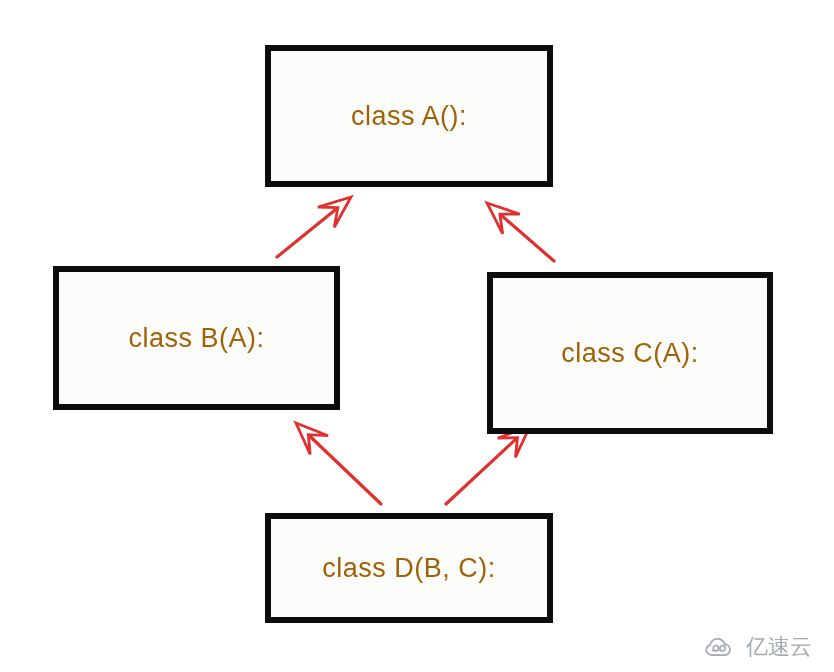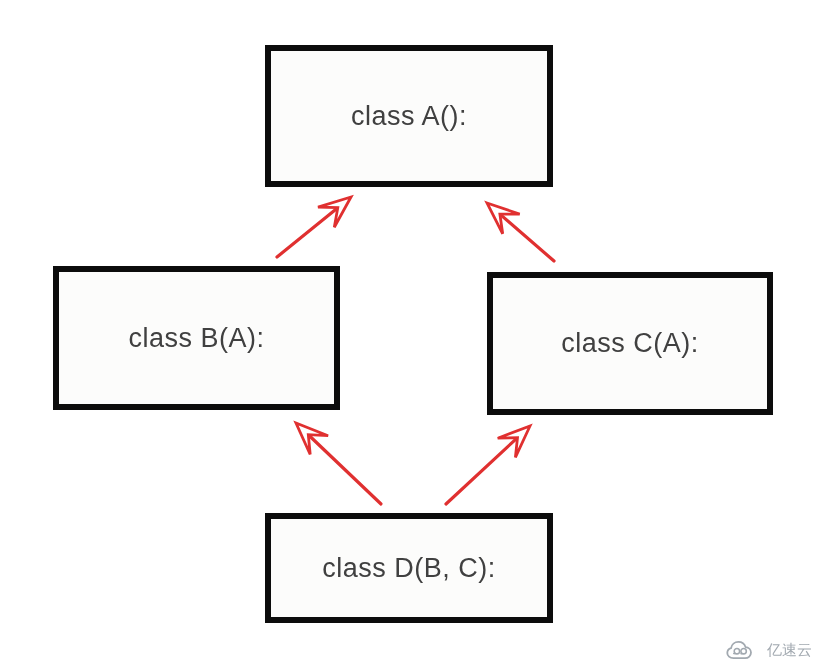--- a/index.html
+++ b/index.html
@@ -36,36 +36,36 @@
   }
   .classbox {
     position: absolute;
     box-sizing: border-box;
     border: 6px solid #0c0c0c;
     background: #fcfcfb;
     display: flex;
     align-items: center;
     justify-content: center;
     font-size: 27px;
-    color: #404040;
+    color: #a16207;
     letter-spacing: 0.5px;
   }
   .box-a { left: 265px; top: 45px;  width: 288px; height: 142px; }
   .box-b { left: 53px;  top: 266px; width: 287px; height: 144px; }
-  .box-c { left: 487px; top: 272px; width: 286px; height: 143px; }
+  .box-c { left: 487px; top: 272px; width: 286px; height: 162px; }
   .box-d { left: 265px; top: 513px; width: 288px; height: 110px; }
   .watermark {
     position: absolute;
     right: 22px;
     bottom: 10px;
     display: flex;
     align-items: center;
     gap: 12px;
     color: #a2a9b0;
-    font-size: 15px;
+    font-size: 22px;
     user-select: none;
   }
   .watermark svg {
     display: block;
   }
 </style>
 </head>
 <body>
 
 <div class="canvas">

